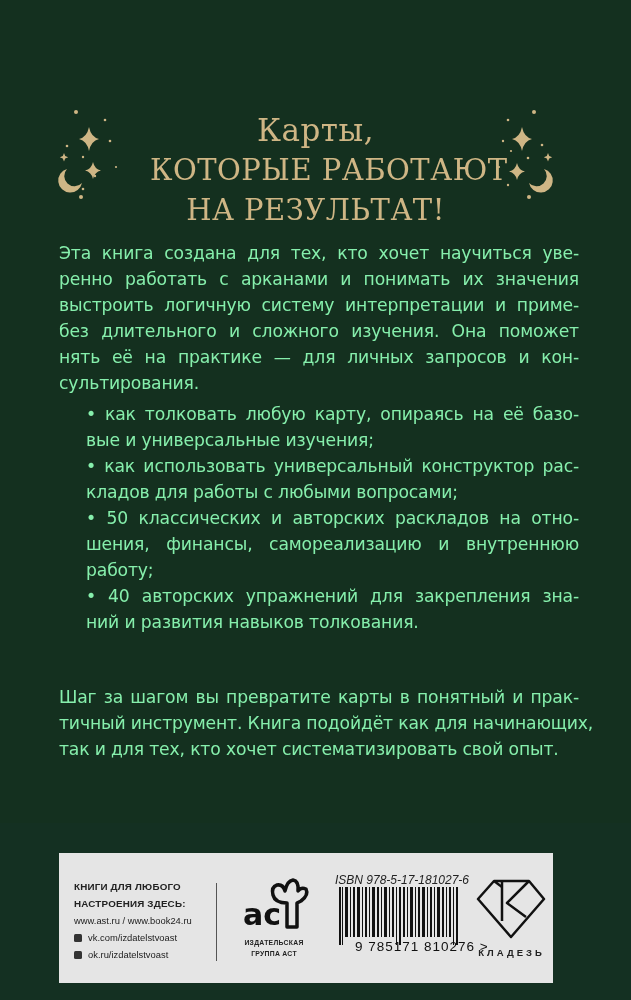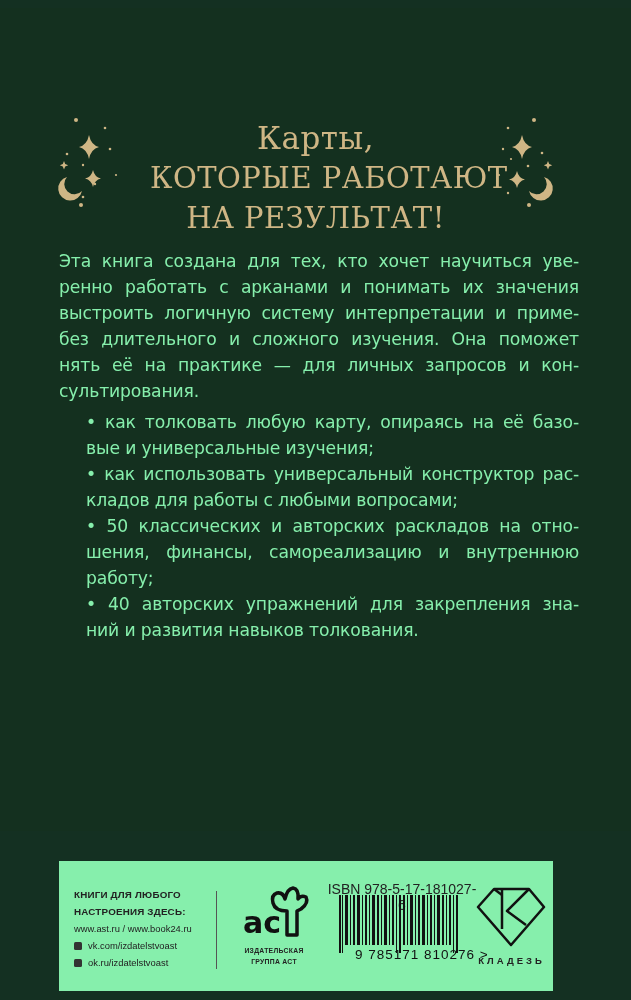--- a/index.html
+++ b/index.html
@@ -2,21 +2,21 @@
 <html><head>
 <meta charset="utf-8">
 <style>
   html, body { margin: 0; padding: 0; }
   body {
     width: 631px; height: 1000px; overflow: hidden;
     background: #143022;
     font-family: "DejaVu Sans", sans-serif;
     position: relative;
   }
-  .cover { position: absolute; left: 0; top: 8px; width: 631px; height: 823px; background: #14301f; }
+  .cover { position: absolute; left: 0; top: 0; width: 631px; height: 823px; background: #14301f; }
   .headline {
     position: absolute; left: 150px; top: 110px; width: 331px;
     text-align: center; color: #cfb685;
     font-family: "DejaVu Serif", serif;
     font-size: 29px; line-height: 40px; letter-spacing: 0.5px;
     text-transform: uppercase; font-weight: normal;
   }
   .headline div { white-space: nowrap; }
   .headline .l1 { font-size: 31px; text-transform: none; }
   .deco { position: absolute; }
@@ -28,32 +28,32 @@
     font-size: 17.2px; line-height: 26px; letter-spacing: -0.15px;
   }
   .p1 { top: 240px; }
   .p2 { top: 401px; }
   .p3 { top: 684px; }
   .line { white-space: nowrap; text-align: justify; text-align-last: justify; }
   .line.last { text-align-last: left; }
   .indent { padding-left: 27px; }
   .panel {
     position: absolute; left: 59px; top: 853px; width: 494px; height: 130px;
-    background: #86efac;
+    background: #e5e5e5;
   }
   .info { position: absolute; left: 15px; top: 25px; color: #222; }
   .info .h { font-family: "Liberation Sans", sans-serif; font-weight: bold; font-size: 9.8px; line-height: 17px; letter-spacing: 0.2px; }
   .info .u { font-family: "Liberation Sans", sans-serif; font-size: 9.4px; line-height: 17px; }
   .info .social { display: flex; align-items: center; gap: 6px; }
   .ico { width: 8px; height: 8px; background: #333; border-radius: 1.5px; display: inline-block; position: relative; }
   .divider { position: absolute; left: 157px; top: 30px; width: 1px; height: 78px; background: #555; }
   .ast { position: absolute; left: 170px; top: 22px; width: 90px; height: 92px; }
   .ast .cap { position: absolute; top: 62px; width: 90px; text-align: center; font-family: "Liberation Sans", sans-serif; font-weight: bold; font-size: 6.8px; line-height: 11px; color: #222; letter-spacing: 0.3px; }
   .isbn { position: absolute; left: 268px; top: 20px; width: 150px; }
-  .isbn .t { font-family: "Liberation Sans", sans-serif; font-size: 14px; color: #222; text-align: center; }
+  .isbn .t { font-family: "Liberation Sans", sans-serif; font-size: 12px; color: #222; text-align: center; font-style: italic; }
   .isbn .nums { font-family: "Liberation Sans", sans-serif; font-size: 13.5px; color: #111; letter-spacing: 1px; position: absolute; top: 66px; left: 0; width: 150px; white-space: nowrap; margin-left: 28px; }
   .kladez { position: absolute; left: 415px; top: 20px; width: 75px; height: 95px; }
   .kladez .name { position: absolute; top: 74px; width: 75px; text-align: center; font-family: "Liberation Sans", sans-serif; font-weight: bold; font-size: 9.5px; letter-spacing: 3px; color: #222; }
 </style>
 </head>
 <body>
 
 <div class="cover">
 
   <svg class="deco deco-left" viewBox="0 0 70 110">
@@ -114,20 +114,25 @@
       <div class="line">• как использовать универсальный конструктор рас-</div>
       <div class="line last">кладов для работы с любыми вопросами;</div>
       <div class="line">• 50 классических и авторских раскладов на отно-</div>
       <div class="line">шения, финансы, самореализацию и внутреннюю</div>
       <div class="line last">работу;</div>
       <div class="line">• 40 авторских упражнений для закрепления зна-</div>
       <div class="line last">ний и развития навыков толкования.</div>
     </div>
   </div>
 
+  <div class="body-text p3">
+    <div class="line">Шаг за шагом вы превратите карты в понятный и прак-</div>
+    <div class="line">тичный инструмент. Книга подойдёт как для начинающих,</div>
+    <div class="line last">так и для тех, кто хочет систематизировать свой опыт.</div>
+  </div>
 
   <div class="panel">
     <div class="info">
       <div class="h">КНИГИ ДЛЯ ЛЮБОГО</div>
       <div class="h">НАСТРОЕНИЯ ЗДЕСЬ:</div>
       <div class="u">www.ast.ru / www.book24.ru</div>
       <div class="u social">
         <span class="ico"></span>
         <span>vk.com/izdatelstvoast</span>
       </div>

